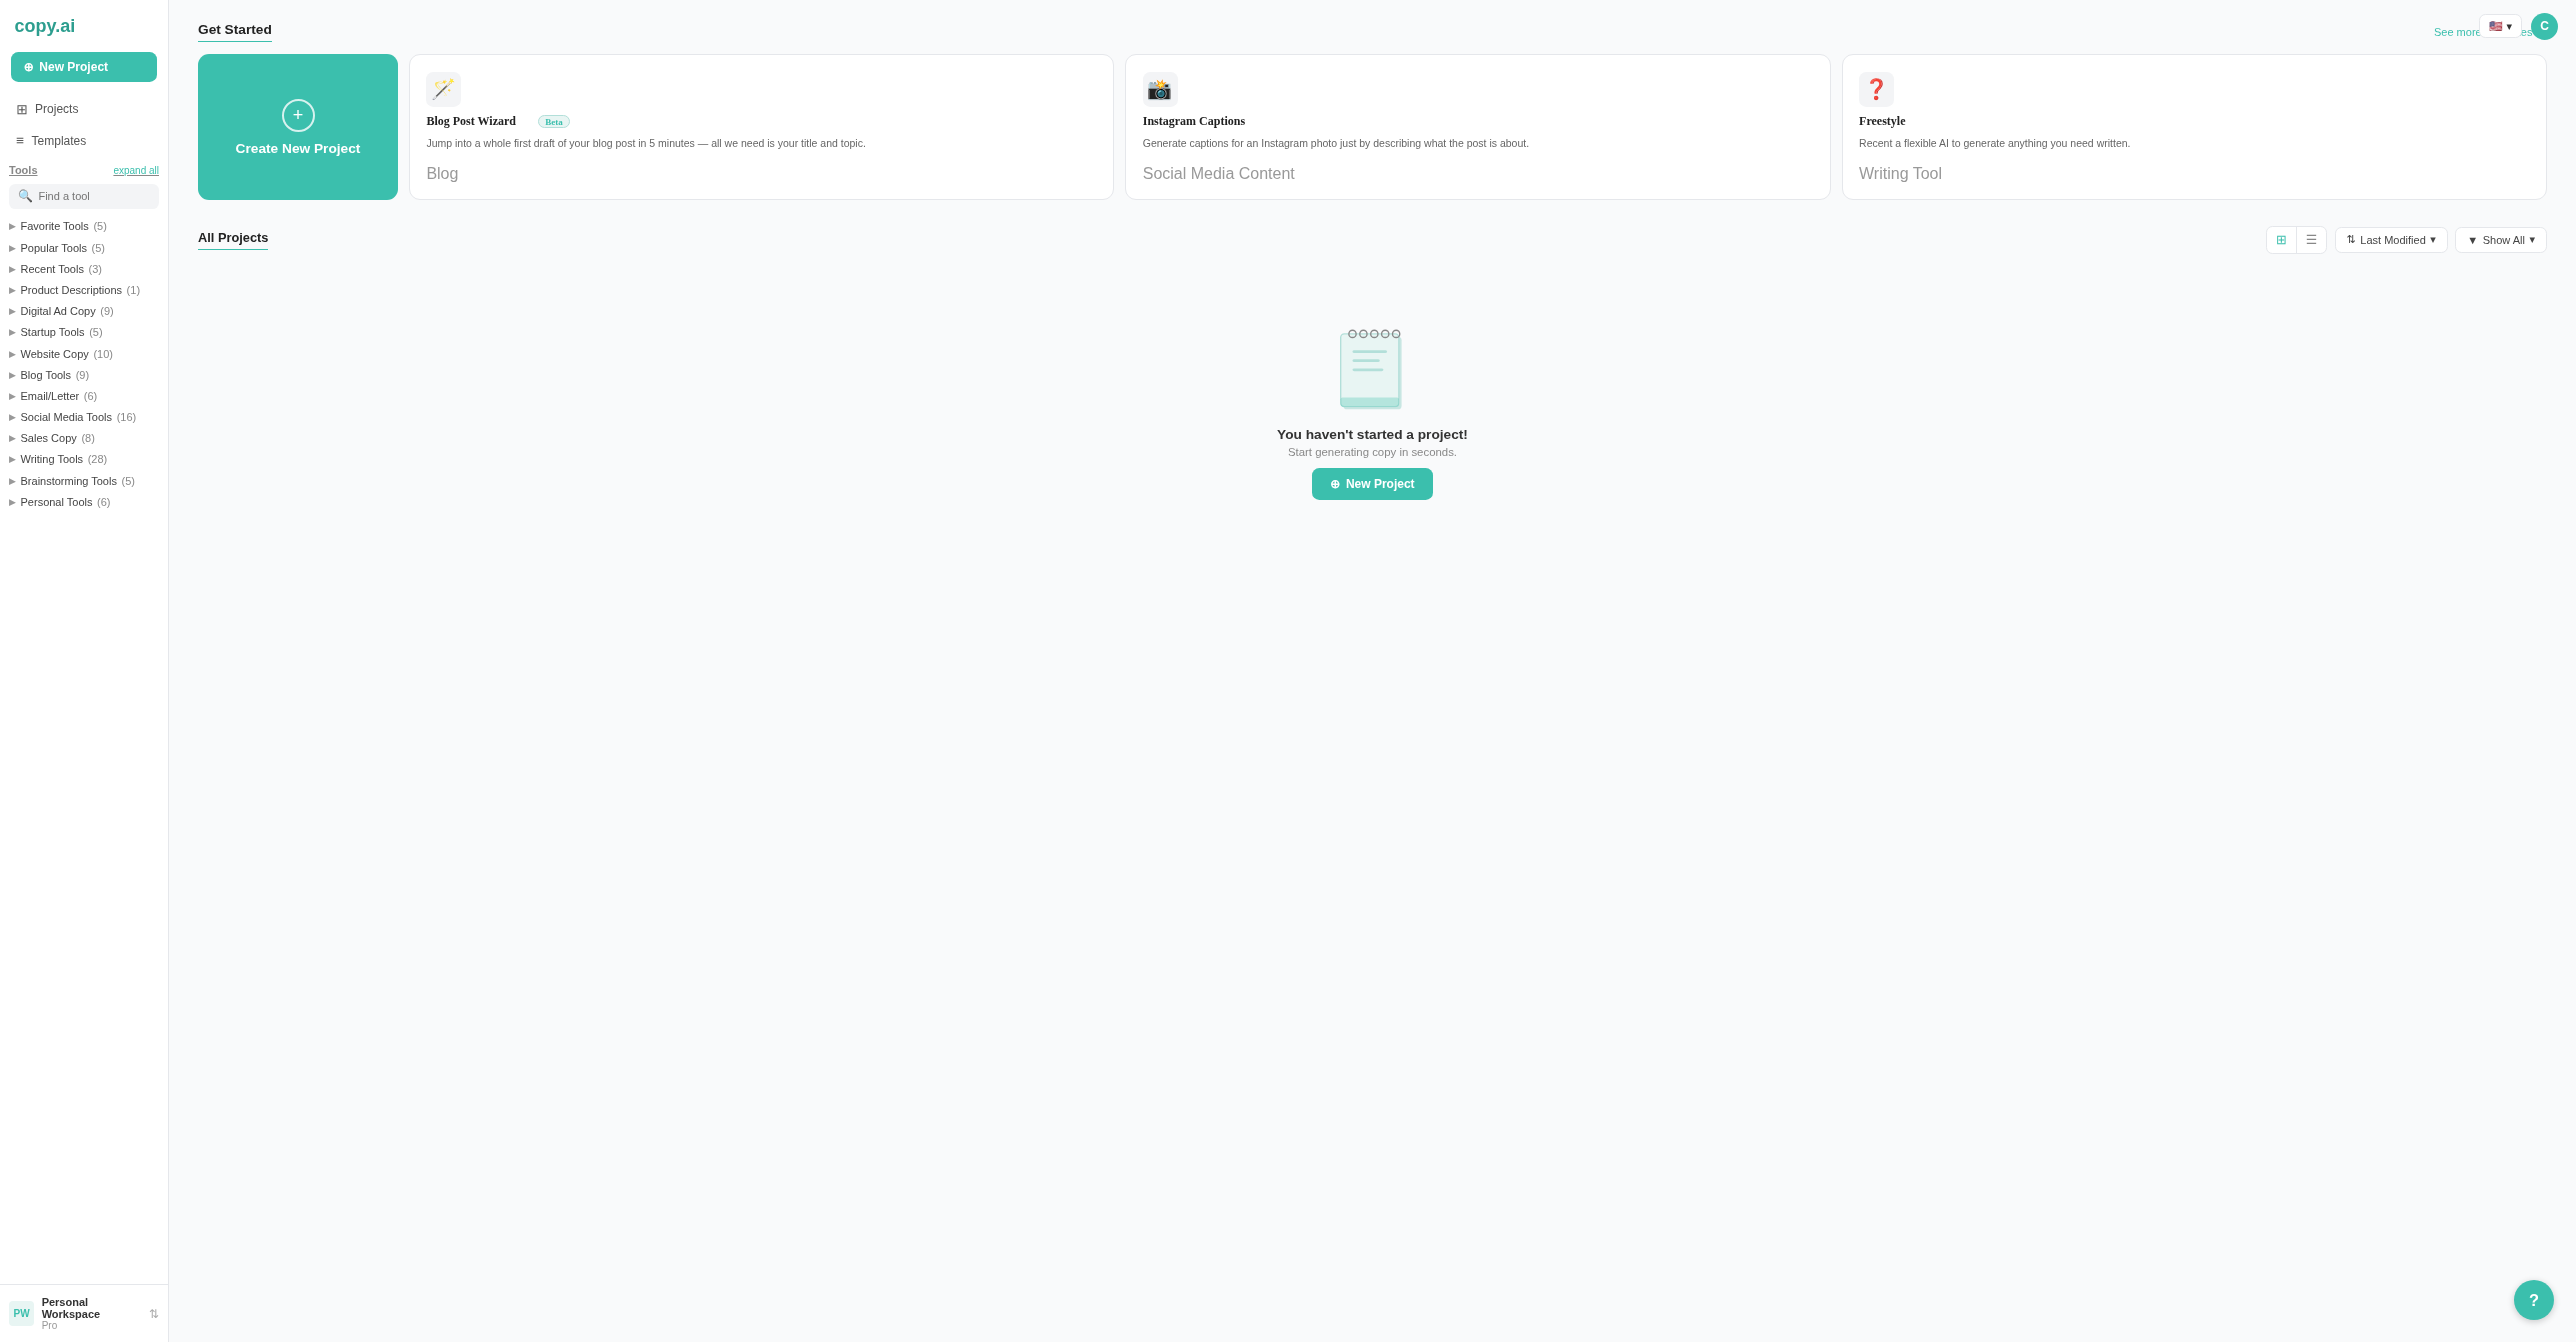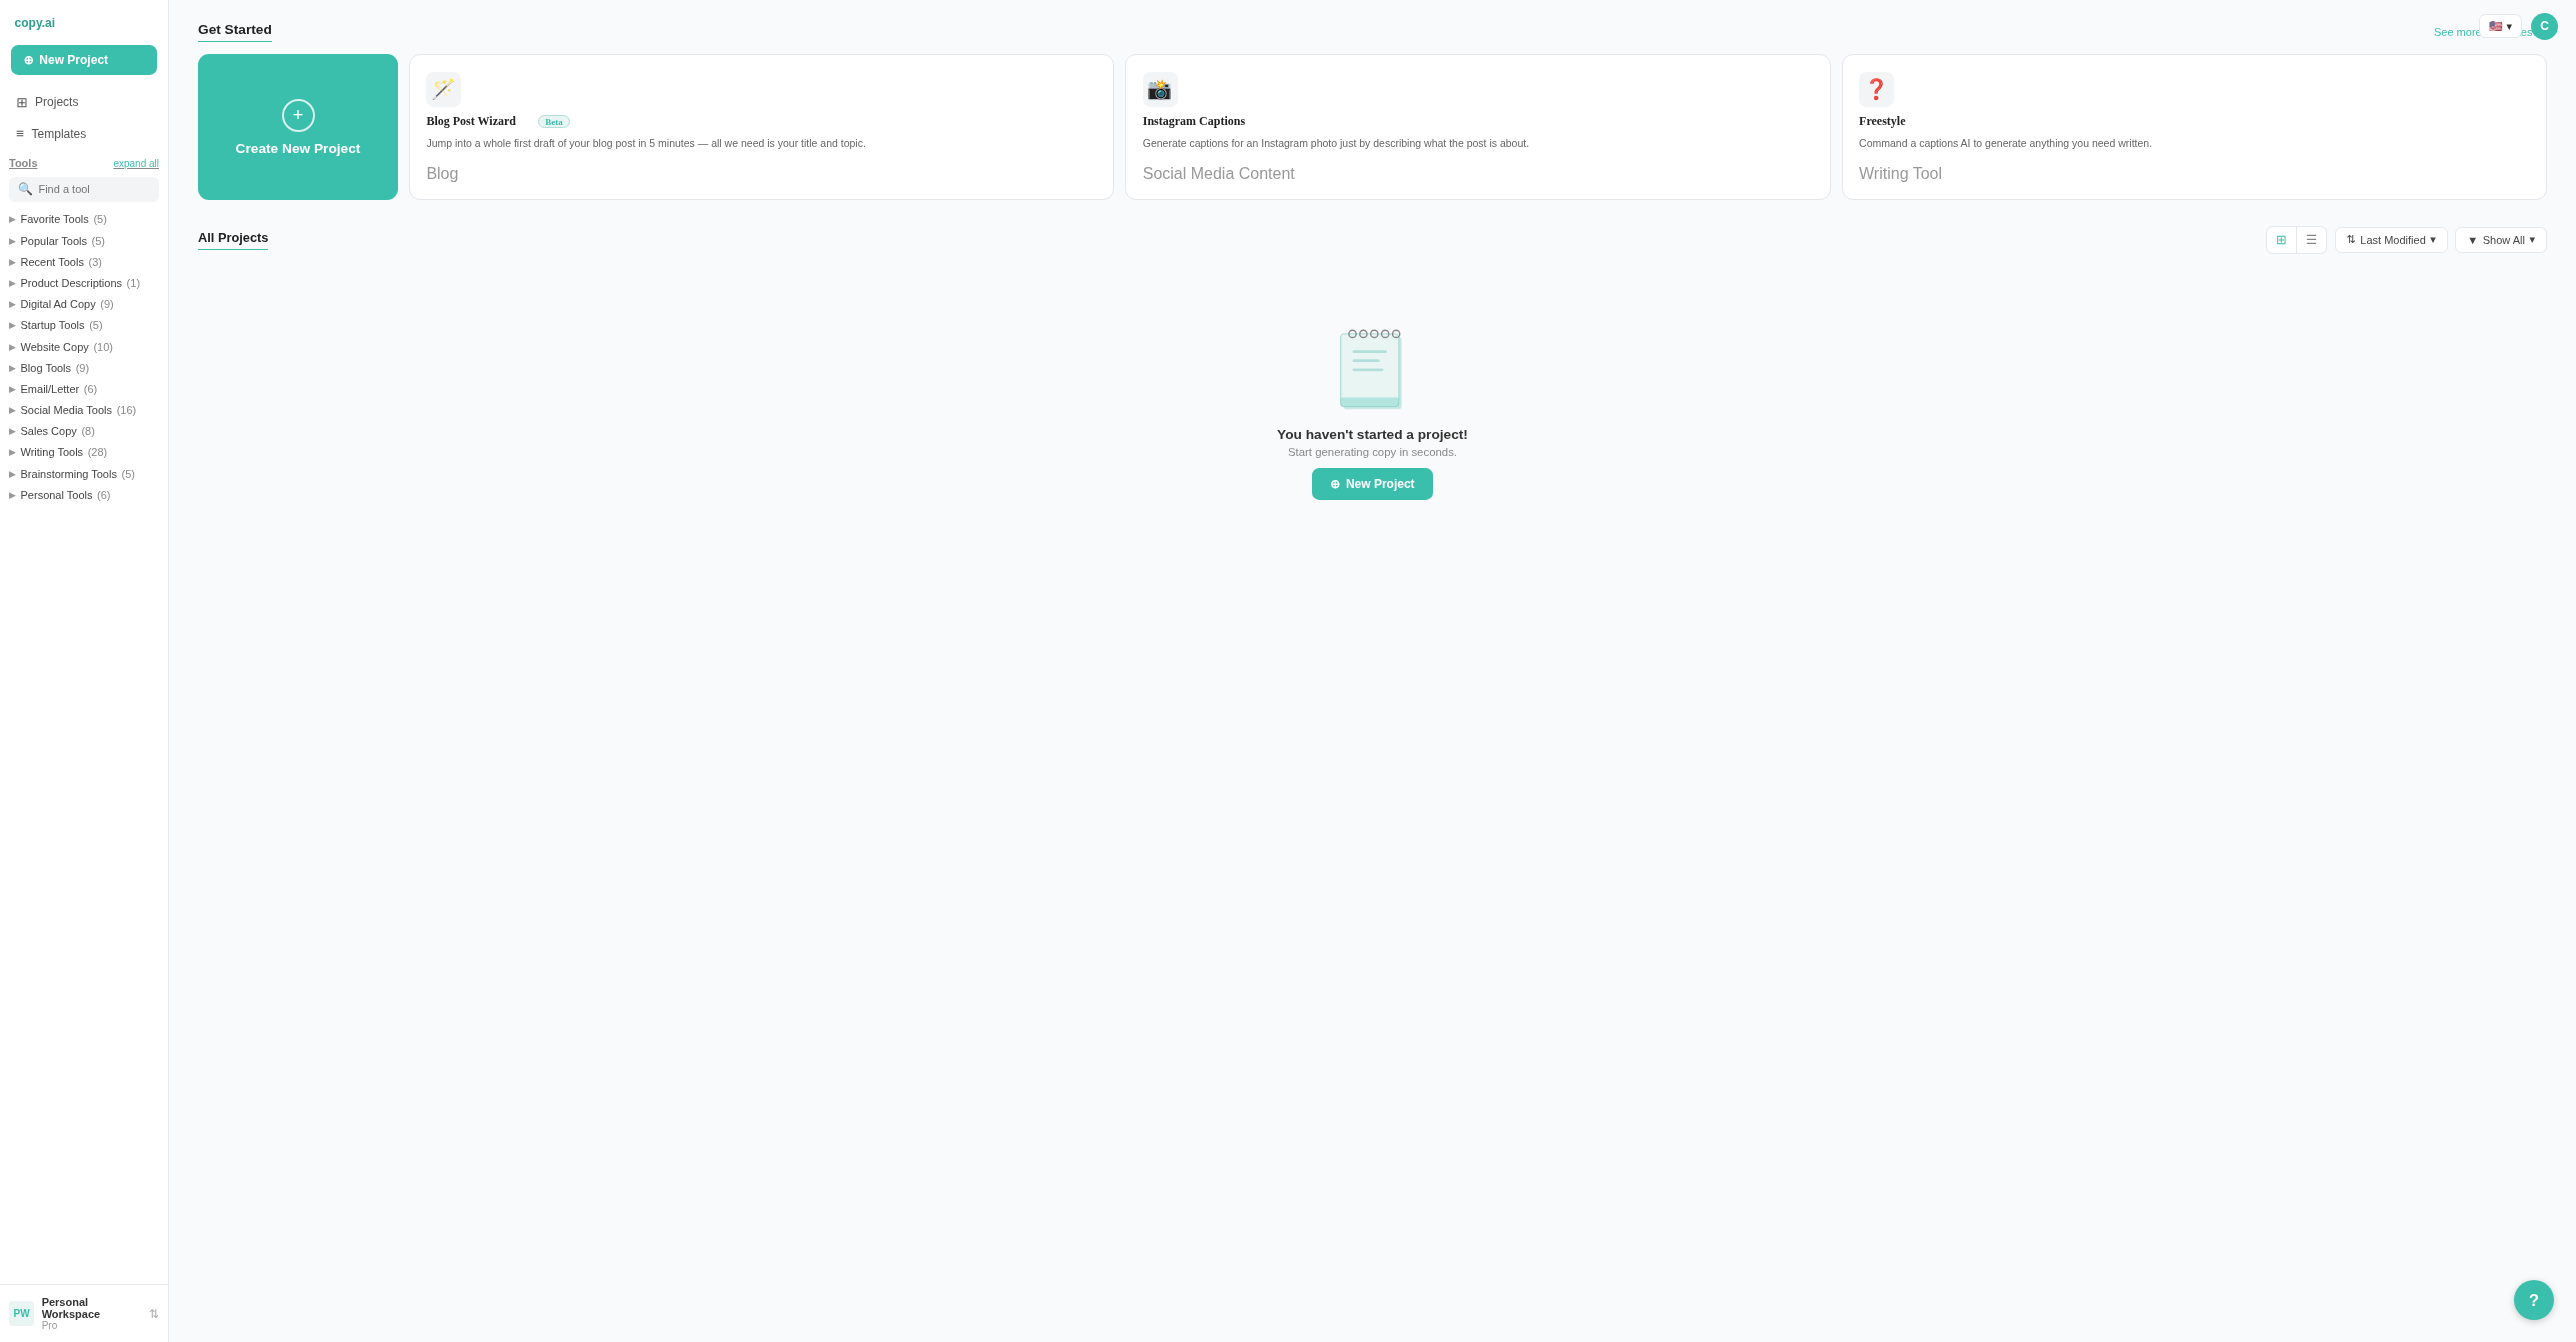--- a/index.html
+++ b/index.html
@@ -11,21 +11,21 @@
       min-width: 169px;
       background: #fff;
       border-right: 0.9px solid #e5e7eb;
       display: flex;
       flex-direction: column;
       height: 100vh;
       overflow-y: auto;
     }
     .sidebar-logo {
       padding: 16.4px 14.6px 11px;
-      font-size: 12px;
+      font-size: 18px;
       font-weight: 700;
       color: #2d9e8f;
     }
     .sidebar-logo span { color: #2d9e8f; }
 
     .new-project-btn {
       margin: 3.6px 11px 11px;
       background: #3bbfad;
       color: #fff;
       border: none;
@@ -537,21 +537,21 @@
     <div class="template-card">
       <div class="template-icon template-icon-bg">📸</div>
       <div class="template-title">Instagram Captions</div>
       <div class="template-desc">Generate captions for an Instagram photo just by describing what the post is about.</div>
       <div class="template-tag">Social Media Content</div>
     </div>
 
     <div class="template-card">
       <div class="template-icon template-icon-bg">❓</div>
       <div class="template-title">Freestyle</div>
-      <div class="template-desc">Command a captions AI to generate anything you need written.</div>
+      <div class="template-desc">Recent a flexible AI to generate anything you need written.</div>
       <div class="template-tag">Writing Tool</div>
     </div>
   </div>
 
   <div class="all-projects-header">
     <span class="all-projects-title">All Projects</span>
     <div class="projects-controls">
       <div class="view-toggle">
         <button class="view-btn active">⊞</button>
         <button class="view-btn">☰</button>

